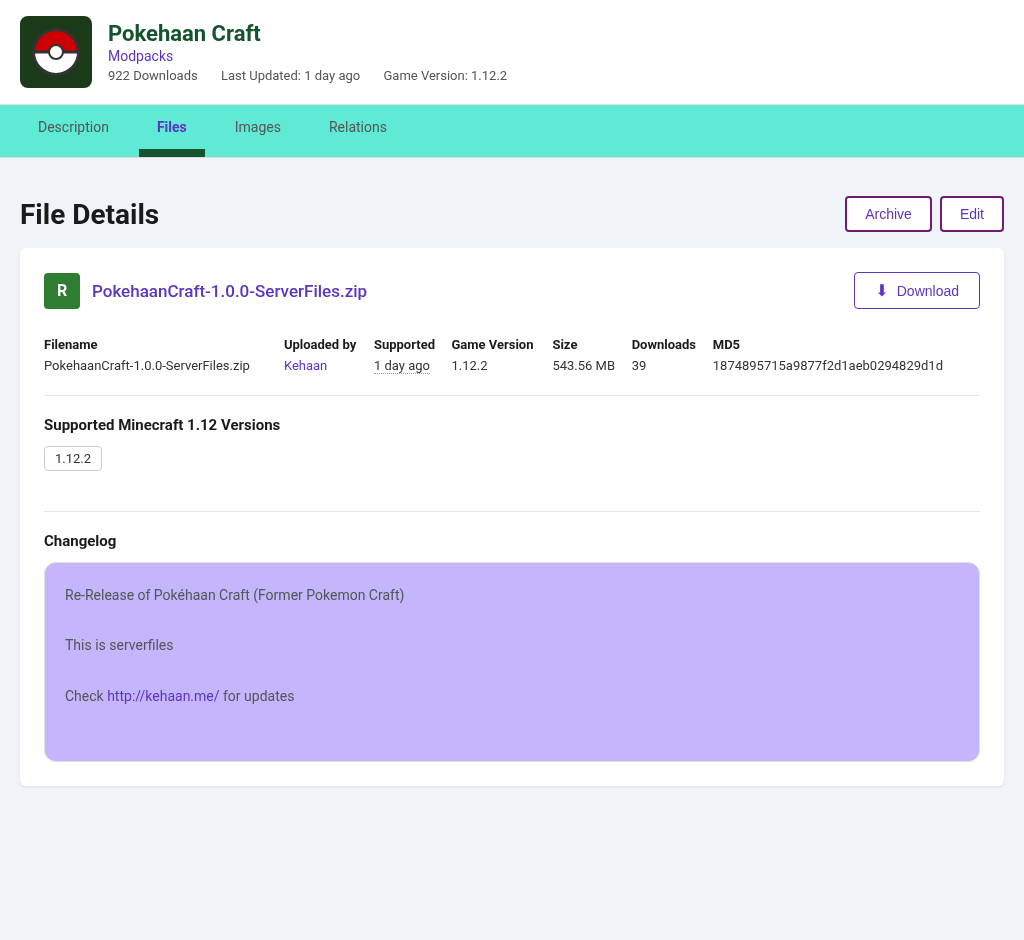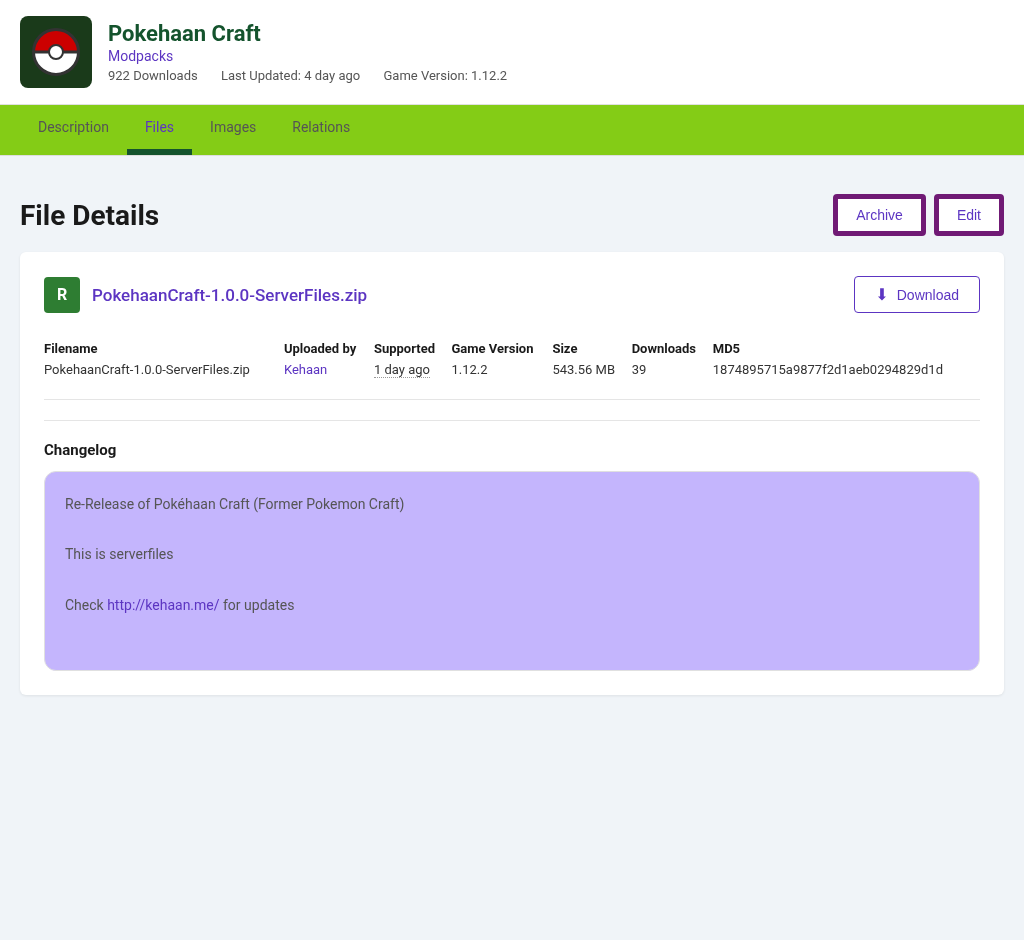--- a/index.html
+++ b/index.html
@@ -82,39 +82,39 @@
       font-size: 13px;
       color: #555;
       margin-top: 4px;
     }
     .header-meta span {
       margin-right: 20px;
     }
 
     
     .nav-tabs {
-      background: #84cc16;
+      background: #5eead4;
       padding: 0 20px;
       display: flex;
-      gap: 0;
+      gap: 12px;
       border-bottom: 1px solid #ddd;
     }
     .nav-tab {
       padding: 14px 18px;
       font-size: 14px;
       color: #555;
       cursor: pointer;
       border-bottom: 2px solid transparent;
       text-decoration: none;
       display: inline-block;
     }
     .nav-tab.active {
       color: #5c35c2;
-      border-bottom: 6px solid #14532d;
-      font-weight: 400;
+      border-bottom: 8px solid #14532d;
+      font-weight: 700;
     }
 
     
     .main-content {
       padding: 24px 20px;
     }
 
     
     .file-details-header {
       display: flex;
@@ -127,21 +127,21 @@
       font-size: 28px;
       font-weight: 700;
       color: #1a1a1a;
     }
     .header-buttons {
       display: flex;
       gap: 8px;
     }
     .btn-outline {
       padding: 8px 18px;
-      border: 5px solid #701a75;
+      border: 2px solid #701a75;
       background: white;
       color: #5c35c2;
       border-radius: 4px;
       font-size: 14px;
       cursor: pointer;
     }
 
     
     .file-card {
       background: white;
@@ -274,21 +274,21 @@
 
   <div class="header">
     <div class="header-logo">
       <div class="pokeball"></div>
     </div>
     <div class="header-info">
       <div class="header-title">Pokehaan Craft</div>
       <div class="header-subtitle">Modpacks</div>
       <div class="header-meta">
         <span>922 Downloads</span>
-        <span>Last Updated: 4 day ago</span>
+        <span>Last Updated: 1 day ago</span>
         <span>Game Version: 1.12.2</span>
       </div>
     </div>
   </div>
 
   <div class="nav-tabs">
     <a class="nav-tab">Description</a>
     <a class="nav-tab active">Files</a>
     <a class="nav-tab">Images</a>
     <a class="nav-tab">Relations</a>
@@ -345,20 +345,24 @@
             <td>1.12.2</td>
             <td>543.56 MB</td>
             <td>39</td>
             <td>1874895715a9877f2d1aeb0294829d1d</td>
           </tr>
         </tbody>
       </table>
 
       <hr class="divider">
 
+      <div>
+        <div class="section-title">Supported Minecraft 1.12 Versions</div>
+        <span class="version-badge">1.12.2</span>
+      </div>
 
       <hr class="divider">
 
       <div>
         <div class="section-title">Changelog</div>
         <div class="changelog-box">
           <div class="changelog-text">Re-Release of Pokéhaan Craft (Former Pokemon Craft)<br><br>This is serverfiles<br><br>Check <a class="changelog-link">http://kehaan.me/</a> for updates</div>
         </div>
       </div>
 

